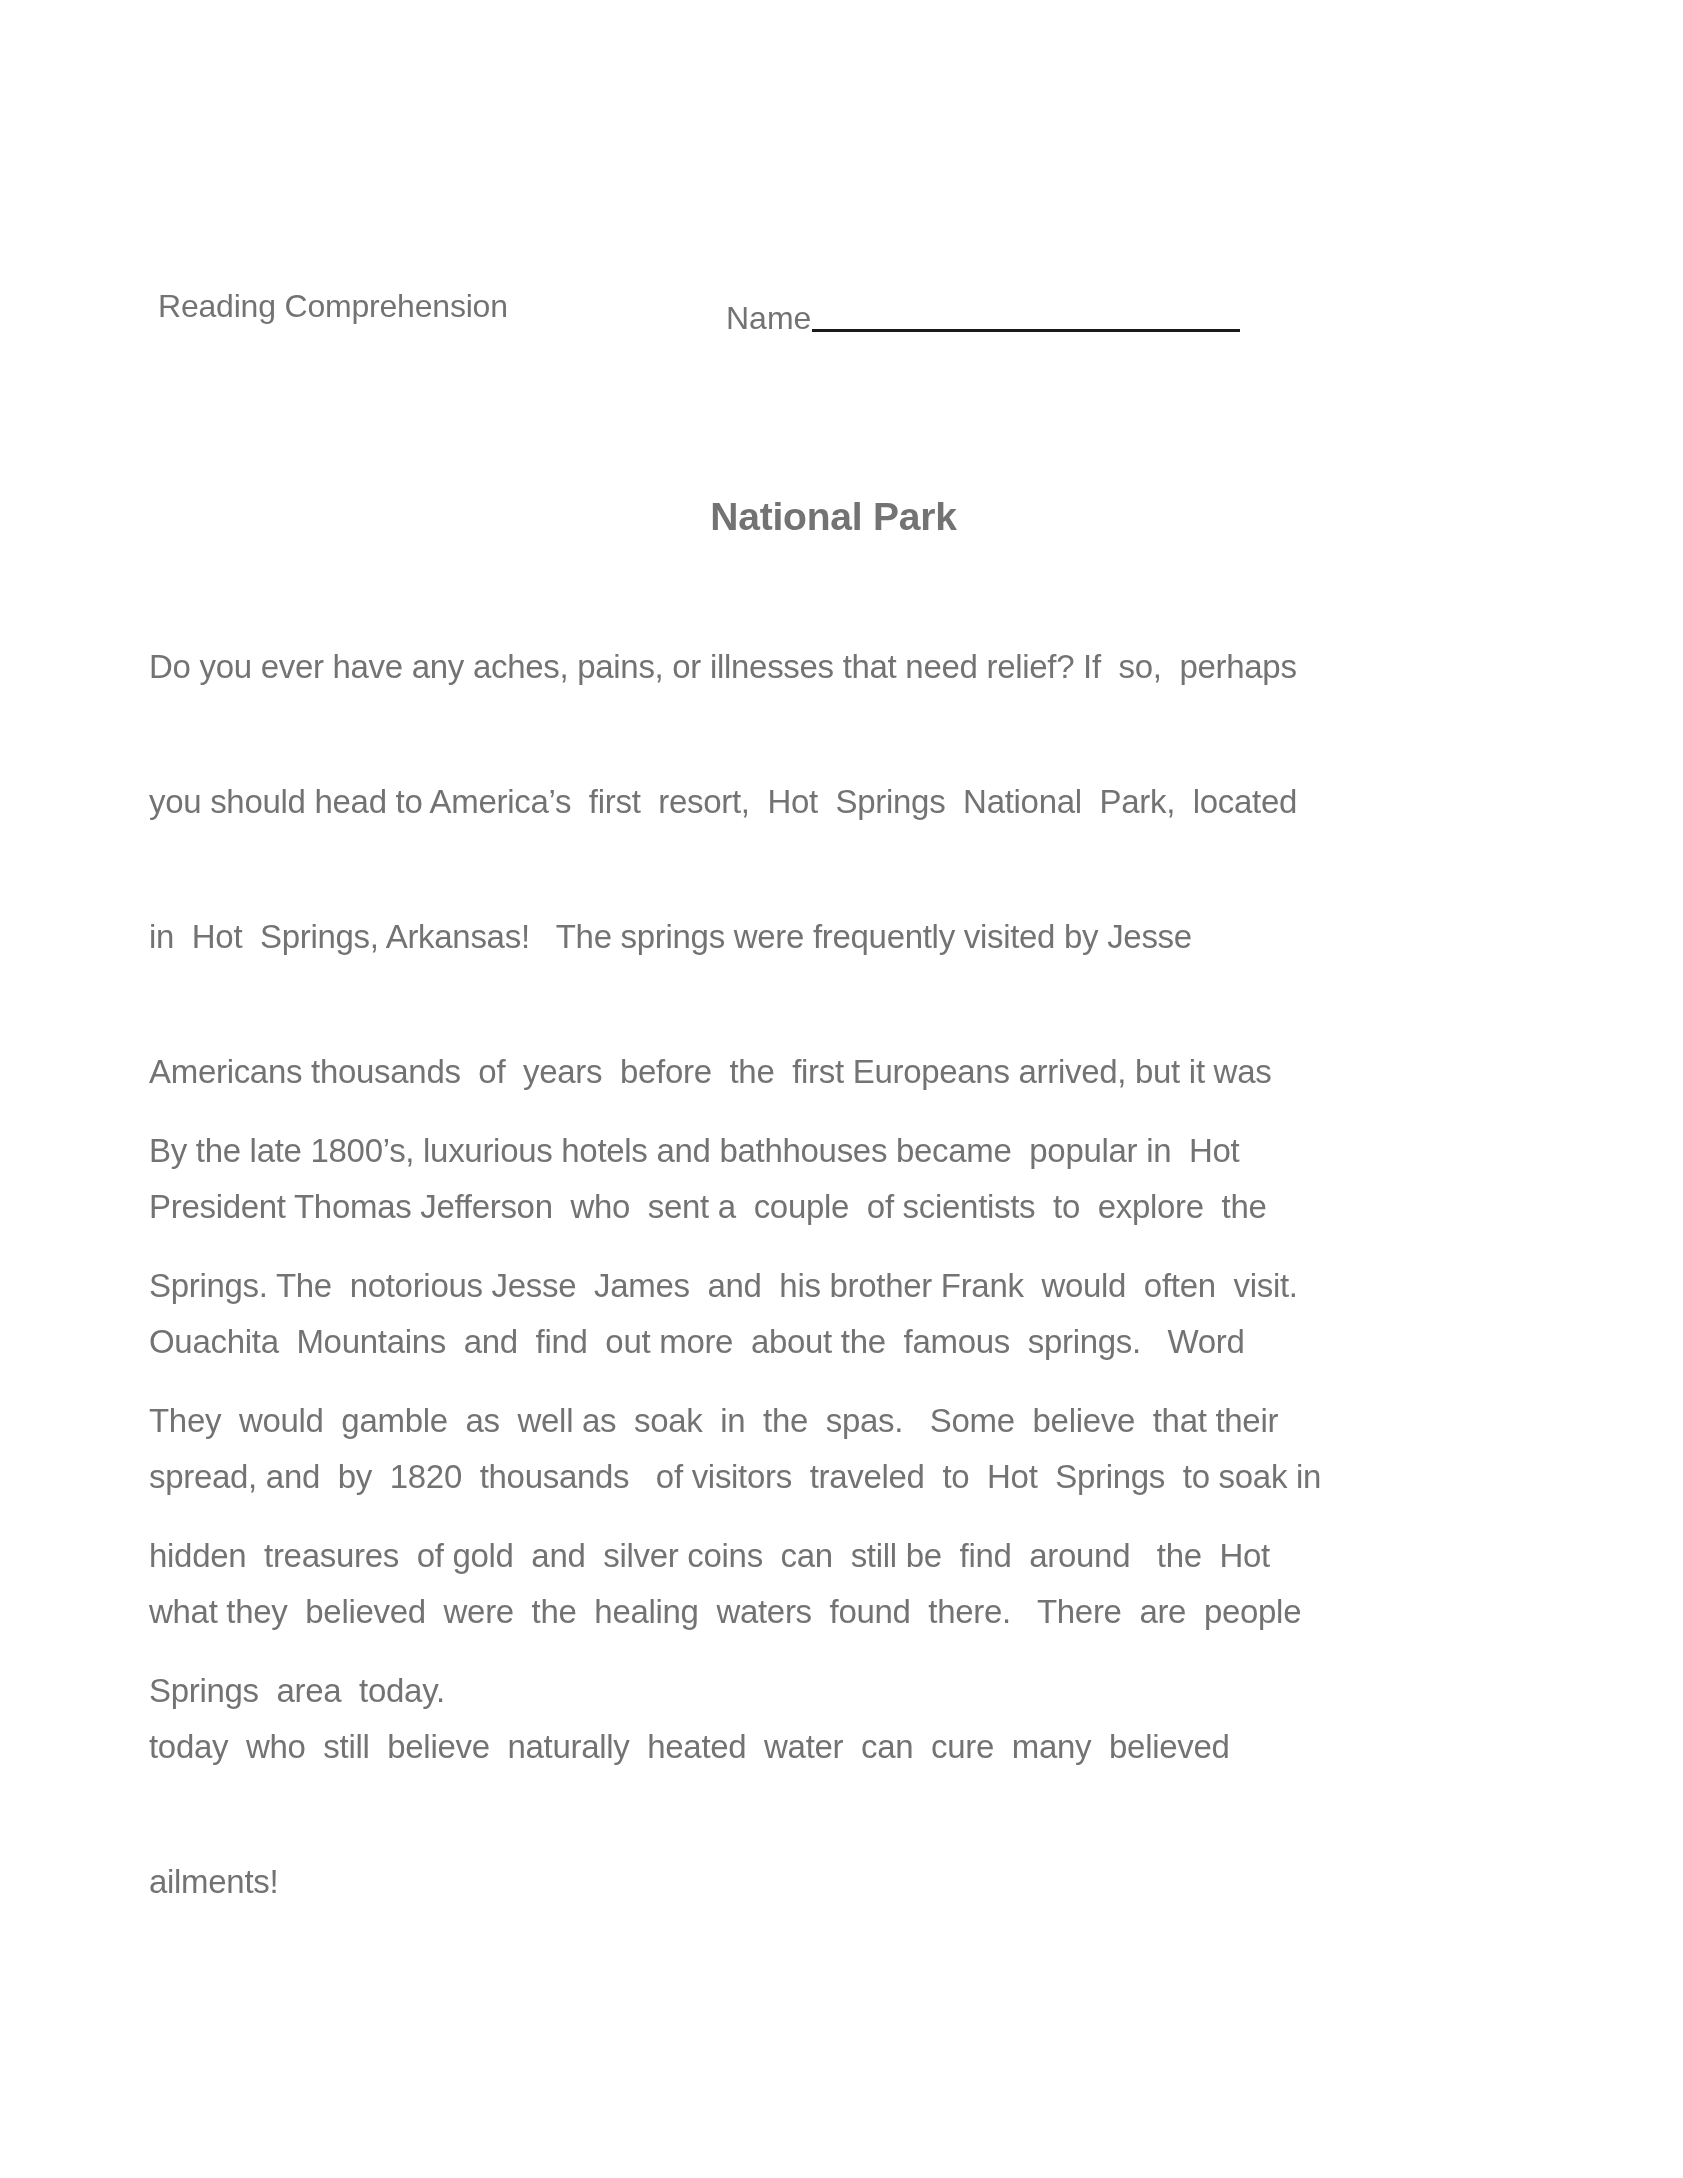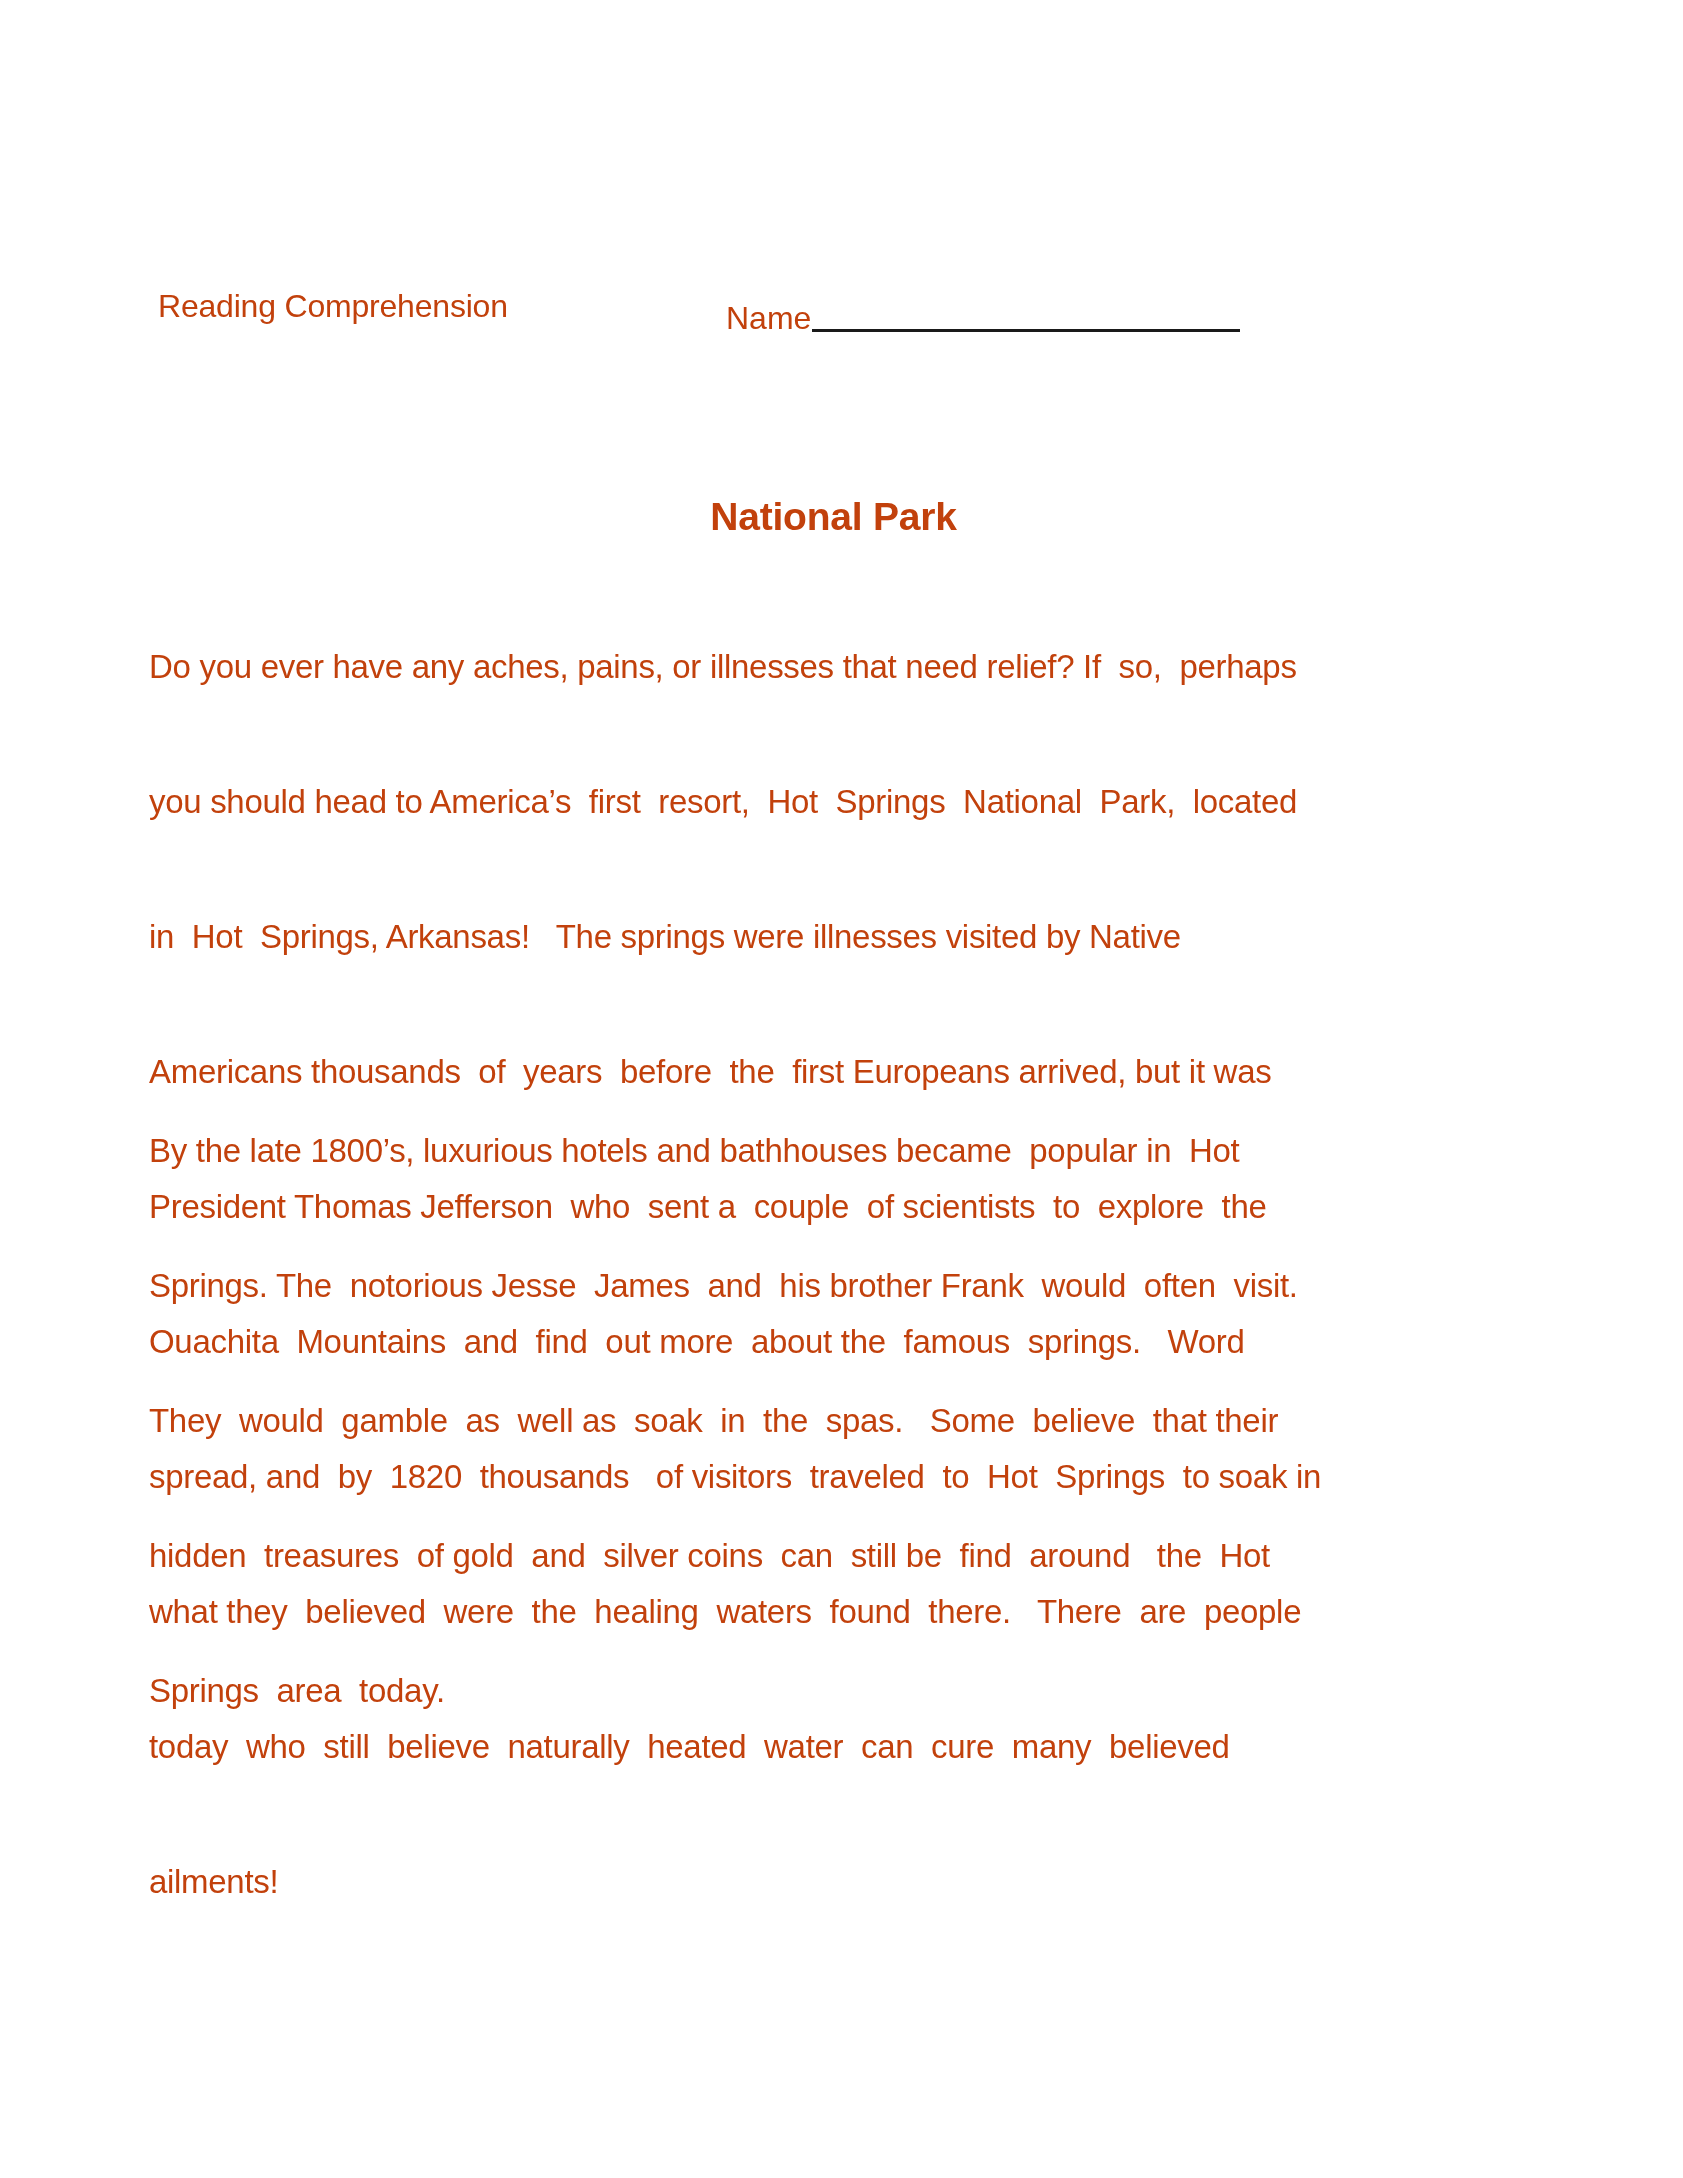--- a/index.html
+++ b/index.html
@@ -5,21 +5,21 @@
   html, body {
     margin: 0;
     padding: 0;
     background: #ffffff;
   }
   .page {
     position: relative;
     width: 1683px;
     height: 2178px;
     background: #ffffff;
-    color: #c2410c;
+    color: #737373;
     font-family: "Liberation Sans", sans-serif;
     overflow: hidden;
     text-decoration: underline;
   }
   .header-label {
     position: absolute;
     left: 158px;
     top: 288px;
     font-size: 32px;
     letter-spacing: -0.2px;
@@ -76,21 +76,21 @@
 
   <div class="name-underline"></div>
 
   <div class="doc-title">
     <div>National Park</div>
   </div>
 
   <div class="para para-1">
     <div class="text-line">Do you ever have any aches, pains, or illnesses that need relief? If  so,  perhaps</div>
     <div class="text-line">you should head to America’s  first  resort,  Hot  Springs  National  Park,  located</div>
-    <div class="text-line">in  Hot  Springs, Arkansas!   The springs were illnesses visited by Native</div>
+    <div class="text-line">in  Hot  Springs, Arkansas!   The springs were frequently visited by Jesse</div>
     <div class="text-line">Americans thousands  of  years  before  the  first Europeans arrived, but it was</div>
     <div class="text-line">President Thomas Jefferson  who  sent a  couple  of scientists  to  explore  the</div>
     <div class="text-line">Ouachita  Mountains  and  find  out more  about the  famous  springs.   Word</div>
     <div class="text-line">spread, and  by  1820  thousands   of visitors  traveled  to  Hot  Springs  to soak in</div>
     <div class="text-line">what they  believed  were  the  healing  waters  found  there.   There  are  people</div>
     <div class="text-line">today  who  still  believe  naturally  heated  water  can  cure  many  believed</div>
     <div class="text-line">ailments!</div>
   </div>
 
   <div class="para para-2">

